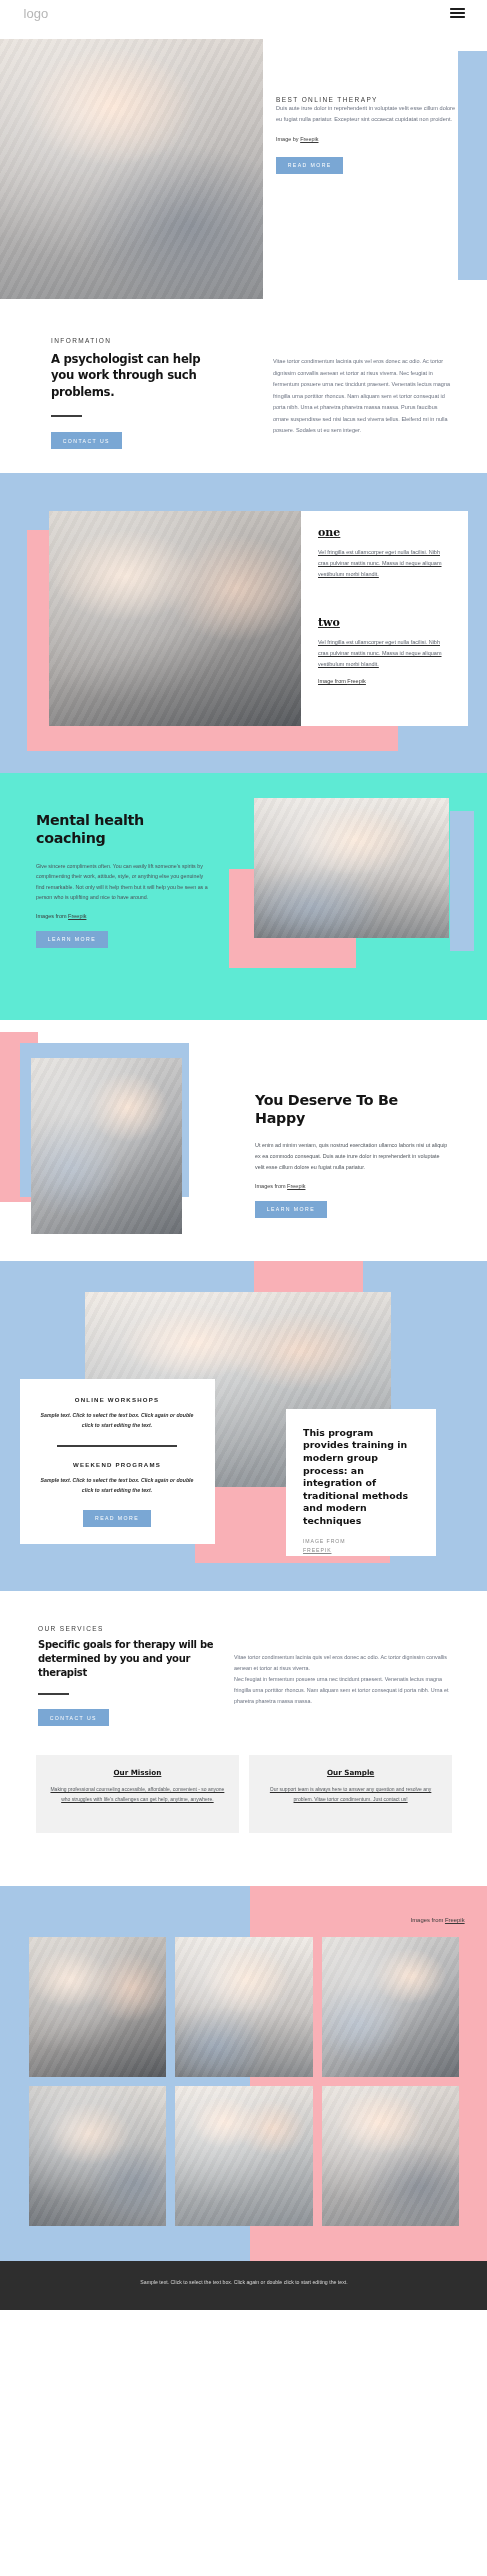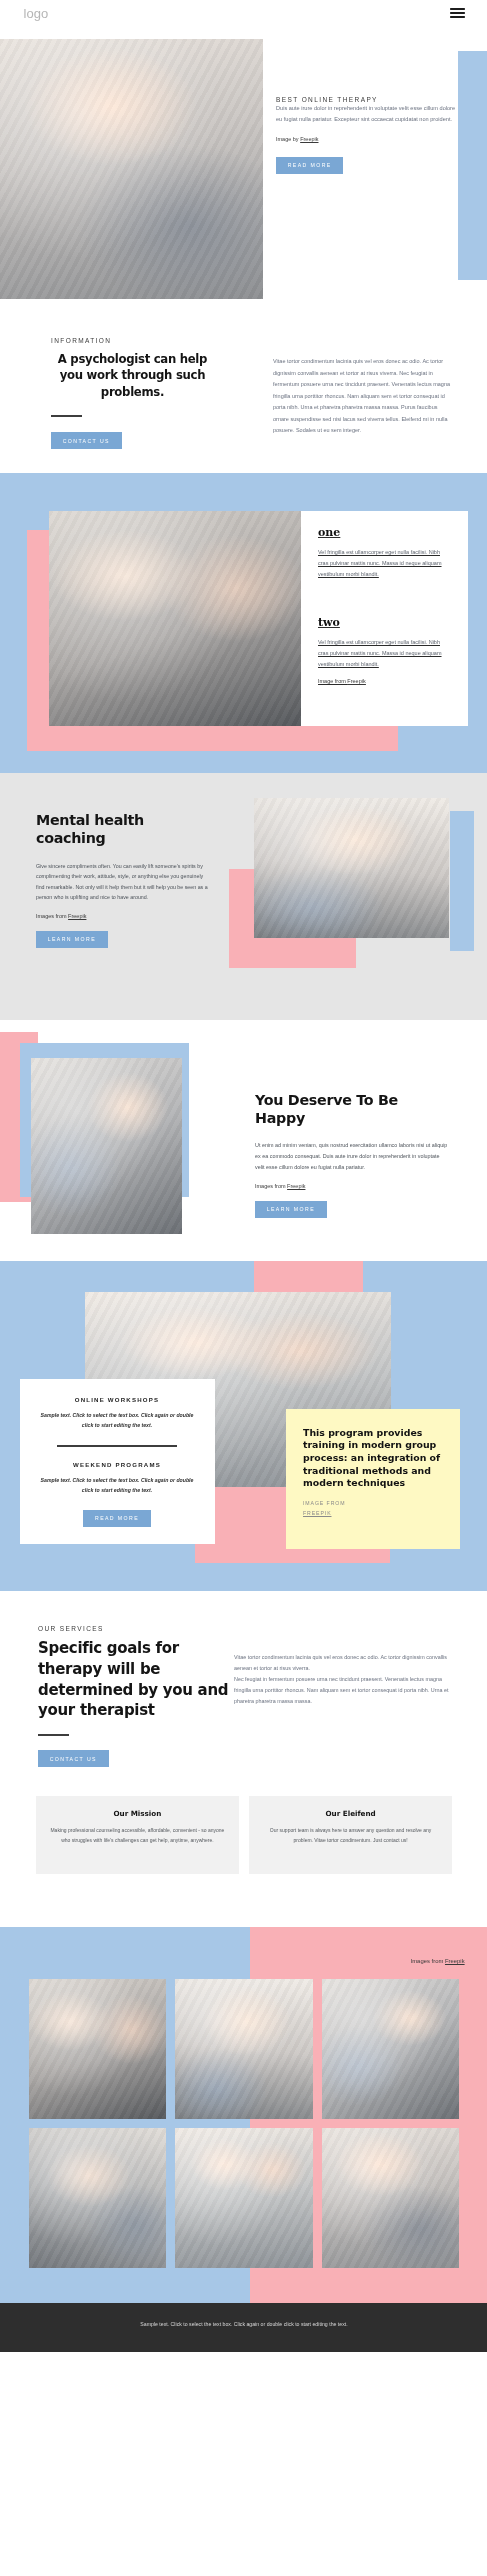--- a/index.html
+++ b/index.html
@@ -117,21 +117,21 @@
   .hero .photo { position:absolute; left:0; top:13px; width:263px; height:260px; }
   .hero .bluebar { position:absolute; right:0; top:25px; width:30px; height:229px; background:#a7c7e7; }
   .hero .copy { position:absolute; left:276px; top:70px; width:189px; }
   .hero h1 { font-size:17.6px; line-height:1.18; margin:7.8px 0 11.7px; }
   .hero p.body { width:182px; margin-bottom:10.4px; }
   .hero .credit { margin-bottom:14.3px; display:block; }
 
   
   .info { position:relative; width:488px; padding:35px 0 36px; background:#fff; }
   .info .left { position:absolute; left:51px; top:38px; width:163px; }
-  .info h2 { font-size:11.7px; line-height:1.42; margin:6.5px 0 14.3px;text-align:center; }
+  .info h2 { font-size:11.7px; line-height:1.42; margin:6.5px 0 14.3px; }
   .info .rule { margin-bottom:15.6px; }
   .info .right { margin-left:273px; width:179px; padding-top:22px; }
   .info .right p.body { font-size:5.5px; line-height:2.1; }
 
   
   .band-blue { position:relative; width:488px; background:#a7c7e7; padding:38px 0 47px; }
   .band-blue .pink {
     position:absolute; left:27px; top:57px; width:371px; height:221px; background:#f9b0b6;
   }
   .band-blue .inner { position:relative; width:441px; margin-left:49px; display:flex; }
@@ -141,21 +141,21 @@
   }
   .band-blue .card h3 {
     font-family:"DejaVu Serif", serif;
     font-size:11px; font-weight:700; color:#111; margin-bottom:7.8px;
   }
   .band-blue .card p.body { font-size:5.5px; line-height:2.0; color:#5d636d; }
   .band-blue .card .gap { height:36px; }
   .band-blue .card .credit { margin-top:7.8px; display:block; }
 
   
-  .coach { position:relative; width:488px; background:#e5e5e5; padding:34px 0 22px; height:247px; }
+  .coach { position:relative; width:488px; background:#5eead4; padding:34px 0 22px; height:247px; }
   .coach .left { position:absolute; left:36px; top:38px; width:176px; }
   .coach h2 { font-size:14.3px; line-height:1.26; margin-bottom:14.3px; }
   .coach p.body { font-size:5.3px; line-height:1.95; color:#4b5158; }
   .coach .credit { display:block; margin:10.4px 0 11.7px; }
   .coach .pink { position:absolute; left:229px; top:96px; width:127px; height:99px; background:#f9b0b6; }
   .coach .blue { position:absolute; right:14.3px; top:38px; width:23.4px; height:140px; background:#a7c7e7; }
   .coach .photo { position:absolute; left:254px; top:25px; width:195px; height:140px; }
 
   
   .deserve { position:relative; width:488px; background:#fff; padding:19.5px 0 33px; height:241px; }
@@ -179,41 +179,41 @@
   .program .cardLeft h4 {
     font-size:6.1px; letter-spacing:1.2px; text-transform:uppercase;
     font-weight:700; color:#1f1f1f; margin-bottom:7.8px;
   }
   .program .cardLeft p {
     font-size:5.2px; line-height:1.9; font-style:italic; font-weight:700; color:#2f2f2f;
   }
   .program .cardLeft .divider { height:2px; background:#3d3d3d; margin:14.3px 22px; }
   .program .cardLeft .btnwrap { margin-top:14.3px; }
   .program .cardRight {
-    position:absolute; left:286px; top:148px; width:174px; background:#fef9c3;
-    padding:18px 17px 30px;
+    position:absolute; left:286px; top:148px; width:150px; background:#ffffff;
+    padding:18px 17px 0;
   }
   .program .cardRight h3 {
     font-size:9.4px; line-height:1.34; font-weight:700;
     font-family:"DejaVu Sans", sans-serif; color:#121212; margin-bottom:9px;
   }
   .program .cardRight .meta {
     font-size:5.2px; letter-spacing:0.9px; text-transform:uppercase; color:#8a8a8a; line-height:1.9;
   }
   .program .cardRight .meta u { text-decoration:underline; text-underline-offset:1.3px; }
 
   
   .services { position:relative; width:488px; background:#fff; padding:34px 0 36px; }
   .services .head { position:relative; display:flex; }
   .services .left { width:234px; padding-left:38px; }
-  .services h2 { font-size:15px; line-height:1.38; margin:6.5px 0 13px; }
+  .services h2 { font-size:10px; line-height:1.38; margin:6.5px 0 13px; }
   .services .rule { margin-bottom:14.3px; }
   .services .right { width:215px; padding-top:27px; }
   .services .right p.body { font-size:5.4px; line-height:2.05; }
-  .services .cards { display:flex; gap:10.4px; padding:0 36px; margin-top:29px; }
+  .services .cards { display:flex; gap:10.4px; padding:0 36px; margin-top:29px;text-decoration:underline; }
   .services .card {
     flex:1; background:#f1f1f1; padding:13px 11.7px 14.3px; text-align:center; min-height:78px;
   }
   .services .card h5 {
     font-family:"DejaVu Sans", sans-serif;
     font-size:7.2px; font-weight:700; color:#141414; margin-bottom:7.8px;
   }
   .services .card p { font-size:5px; line-height:1.95; color:#55595e; }
 
   
@@ -349,21 +349,21 @@
         <p class="body" style="white-space:pre-line;">Vitae tortor condimentum lacinia quis vel eros donec ac odio. Ac tortor dignissim convallis aenean et tortor at risus viverra.
 Nec feugiat in fermentum posuere urna nec tincidunt praesent. Venenatis lectus magna fringilla urna porttitor rhoncus. Nam aliquam sem et tortor consequat id porta nibh. Urna et pharetra pharetra massa massa.</p>
       </div>
     </div>
     <div class="cards">
       <div class="card">
         <h5>Our Mission</h5>
         <p>Making professional counseling accessible, affordable, convenient - so anyone who struggles with life’s challenges can get help, anytime, anywhere.</p>
       </div>
       <div class="card">
-        <h5>Our Eleifend</h5>
+        <h5>Our Sample</h5>
         <p>Our support team is always here to answer any question and resolve any problem. Vitae tortor condimentum. Just contact us!</p>
       </div>
     </div>
   </div>
 
   <div class="paths">
     <div class="bgblue"></div>
     <div class="bgpink"></div>
     <div class="inner">
       <span class="credit"><span>Images from </span><u>Freepik</u></span>

